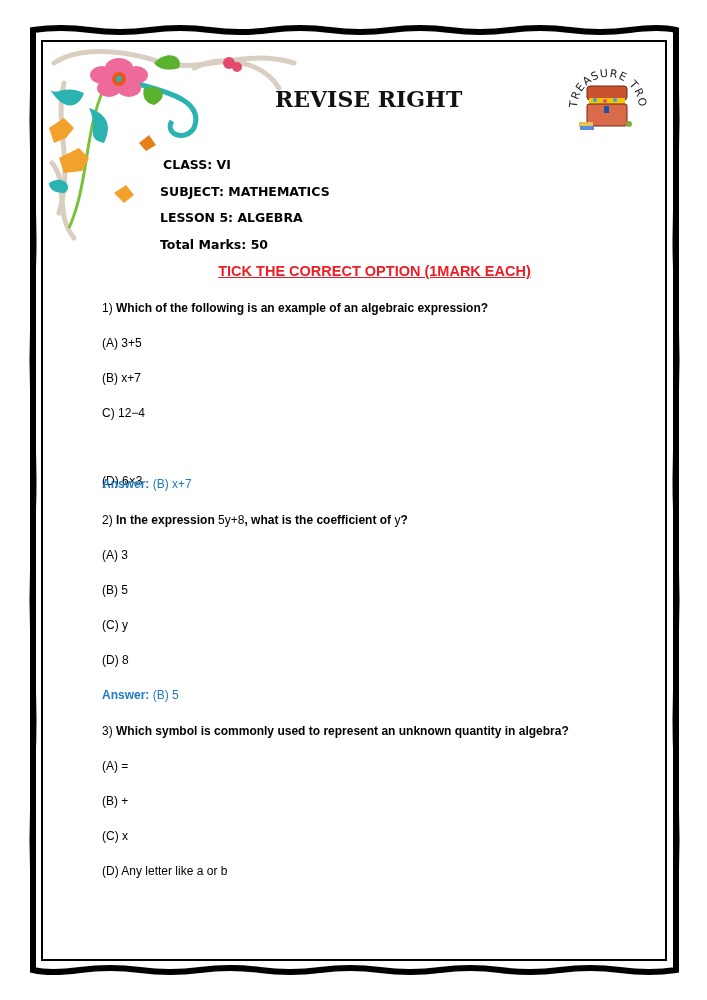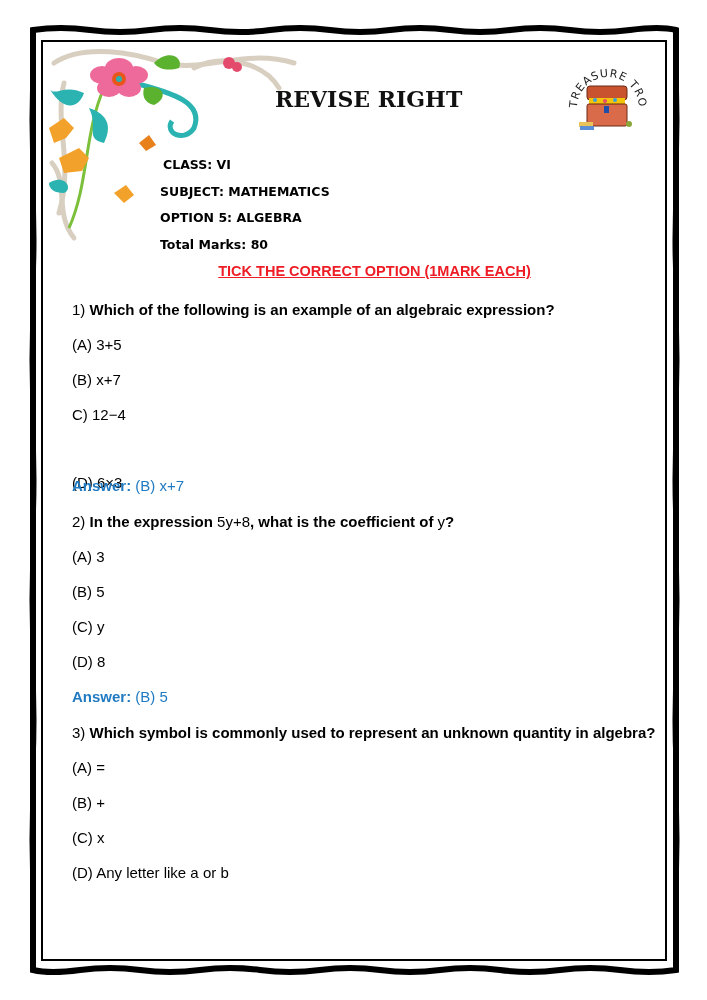--- a/index.html
+++ b/index.html
@@ -10,21 +10,21 @@
     position: absolute; left: 275px; top: 86px;
     font-family: "DejaVu Serif", serif; font-weight: bold; font-size: 22px; letter-spacing: 0px; color: #111;
   }
   .logo { position: absolute; left: 563px; top: 56px; width: 86px; height: 86px; }
   .meta { position: absolute; left: 128px; font-family: "DejaVu Sans", sans-serif; font-weight: bold; font-size: 12.5px; color: #000; margin-left: 32px; }
   .instruction {
     position: absolute; left: 0; width: 707px; top: 263px; text-align: center;
     color: #ee1c24; font-weight: bold; font-size: 14.5px; text-decoration: underline;
     padding-left: 42px; box-sizing: border-box;
   }
-  .line { position: absolute; left: 72px; font-size: 15px; white-space: nowrap; }
+  .line { position: absolute; left: 102px; font-size: 12px; white-space: nowrap; }
   .q-text { font-weight: bold; }
   .answer { color: #1f7ac2; }
   .answer .a-label { font-weight: bold; }
 </style>
 </head>
 <body>
 
 <svg class="wavy" width="707" height="1000">
   <path d="M33,30 Q60,26 90,30 T150,30 T210,30 T270,30 T330,30 T390,30 T450,30 T510,30 T570,30 T630,30 T676,30
            L676,970 Q650,974 620,970 T560,970 T500,970 T440,970 T380,970 T320,970 T260,970 T200,970 T140,970 T80,970 T33,970 Z" fill="none" stroke="#000" stroke-width="6"></path>
@@ -80,22 +80,22 @@
   <circle cx="52" cy="44" r="2" fill="#3aa0d8"></circle>
   <rect x="24" y="48" width="40" height="22" rx="2" fill="#d96a4a" stroke="#6b2a14" stroke-width="1"></rect>
   <rect x="41" y="50" width="5" height="7" fill="#1f4fa8"></rect>
   <rect x="16" y="66" width="14" height="5" fill="#e8c35a"></rect>
   <rect x="17" y="70" width="14" height="4" fill="#5a8fd6"></rect>
   <circle cx="66" cy="68" r="3" fill="#8aa83a"></circle>
 </svg>
 
 <div class="meta" style="top:157px; left:131px;">CLASS: VI</div>
 <div class="meta" style="top:184px;">SUBJECT: MATHEMATICS</div>
-<div class="meta" style="top:210px;">OPTION 5: ALGEBRA</div>
-<div class="meta" style="top:237px;">Total Marks: 80</div>
+<div class="meta" style="top:210px;">LESSON 5: ALGEBRA</div>
+<div class="meta" style="top:237px;">Total Marks: 50</div>
 
 <div class="instruction">TICK THE CORRECT OPTION  (1MARK EACH)</div>
 
 <div class="line" style="top:301px;">
   <span>1)</span>
   <span class="q-text">Which of the following is an example of an algebraic expression?</span>
 </div>
 <div class="line" style="top:336px;">(A) 3+5</div>
 <div class="line" style="top:371px;">(B) x+7</div>
 <div class="line" style="top:406px;">C) 12−4</div>

